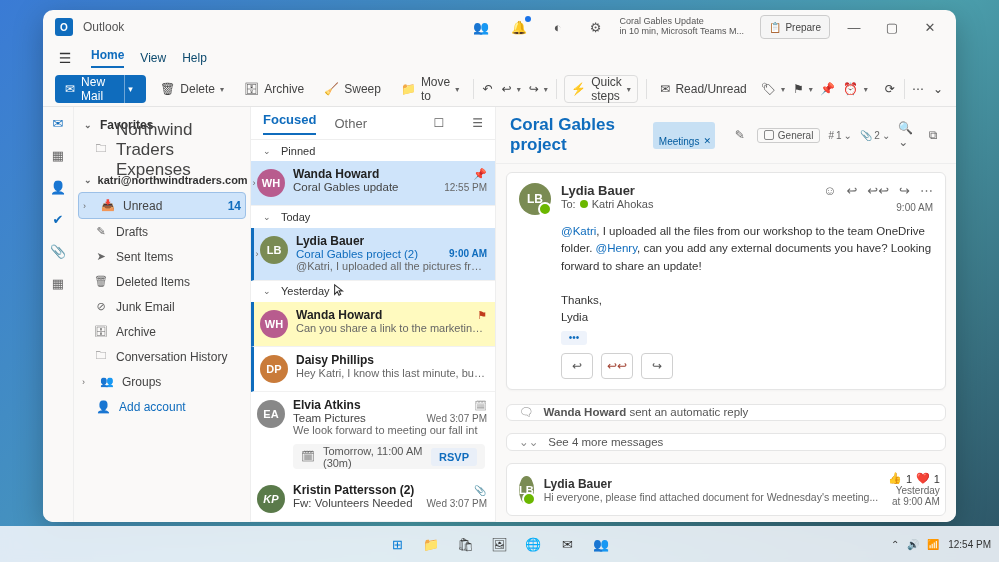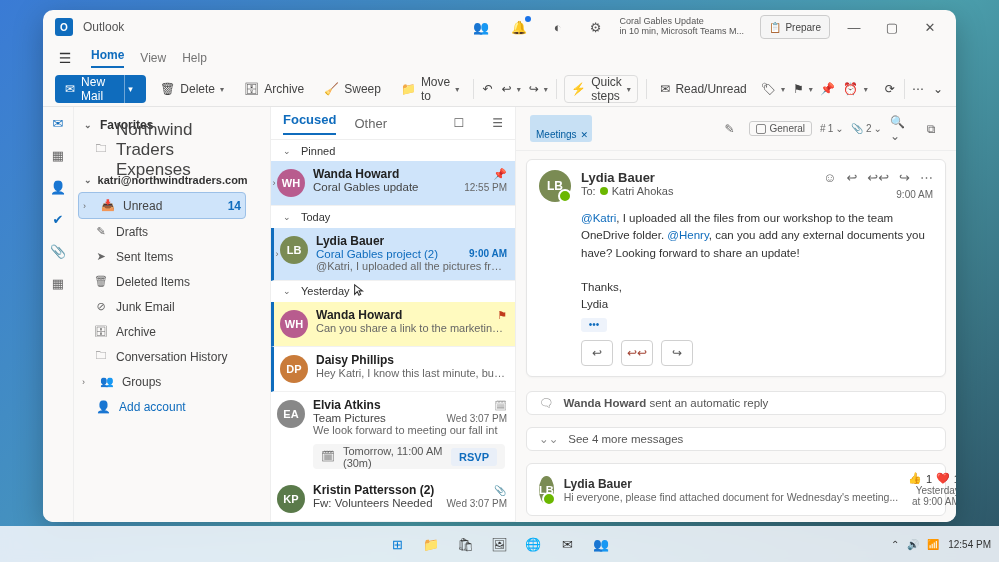--- a/index.html
+++ b/index.html
@@ -13,21 +13,21 @@
   .titlespacer{flex:1;}
   .ticon{width:28px;height:28px;display:flex;align-items:center;justify-content:center;color:#555;font-size:13px;border-radius:4px;}
   .badge{position:relative;}
   .badge::after{content:"";position:absolute;top:3px;right:3px;width:6px;height:6px;background:#1a73e8;border-radius:50%;}
   .reminder{font-size:9px;color:#555;line-height:1.1;text-align:left;margin-right:6px;}
   .prepbtn{height:22px;padding:0 8px;border:1px solid #ccc;background:#f5f5f5;border-radius:4px;font-size:10px;display:flex;align-items:center;gap:4px;color:#444;}
 
   
   .menurow{height:28px;display:flex;align-items:center;padding:0 12px;gap:16px;}
   .hamb{width:20px;text-align:center;color:#333;font-size:14px;}
-  .menu{font-size:12px;color:#737373;}
+  .menu{font-size:12px;color:#0c4a6e;}
   .menu.active{color:#0f6cbd;border-bottom:2px solid #0f6cbd;padding-bottom:4px;font-weight:600;}
 
   
   .ribbon{height:34px;display:flex;align-items:center;padding:0 12px;gap:8px;border-bottom:1px solid #e5e5e5;}
   .newmail{height:28px;background:#0f6cbd;color:#fff;border-radius:4px;padding:0 10px;display:flex;align-items:center;gap:6px;font-size:12px;}
   .newmail .envelope{display:inline-block;}
   .newmail .chev{width:18px;height:100%;display:flex;align-items:center;justify-content:center;border-left:1px solid rgba(255,255,255,0.4);margin-left:6px;font-size:9px;}
   .rbtn{height:26px;padding:0 6px;display:flex;align-items:center;gap:5px;font-size:12px;color:#444;border-radius:4px;}
   .rbtn .chev{font-size:8px;color:#666;}
   .rbtn.icon-only{width:26px;justify-content:center;padding:0;}
@@ -42,21 +42,21 @@
   .folders{width:168px;background:#faf9f8;padding:6px 4px;font-size:12px;color:#333;}
   .fsec{display:flex;align-items:center;gap:6px;height:24px;padding:0 6px;color:#333;font-weight:600;}
   .fchev{font-size:9px;color:#666;width:10px;}
   .fitem{display:flex;align-items:center;gap:8px;height:25px;padding:0 4px 0 16px;color:#444;border-radius:4px;}
   .fitem.sel{background:#cfe4fa;border:1px solid #9cc0e7;}
   .fitem .ico{width:14px;text-align:center;color:#666;font-size:11px;}
   .fitem .lbl{flex:1;}
   .fitem .cnt{color:#0f6cbd;font-weight:600;}
   .addacct{color:#0f6cbd;padding:6px 10px 6px 18px;display:flex;gap:8px;align-items:center;}
 
-  .msglist{width:244px;border-left:1px solid #eee;border-right:1px solid #eee;background:#fff;display:flex;flex-direction:column;overflow:hidden;margin-left:20px;}
+  .msglist{width:244px;border-left:1px solid #eee;border-right:1px solid #eee;background:#fff;display:flex;flex-direction:column;overflow:hidden;}
   .tabs{height:36px;border-bottom:1px solid #eee;display:flex;align-items:center;padding:0 12px;gap:18px;}
   .tab{font-size:13px;color:#666;}
   .tab.active{color:#0f6cbd;font-weight:600;border-bottom:2px solid #0f6cbd;padding-bottom:6px;}
   .tabs .spacer{flex:1;}
   .tabicon{color:#666;font-size:12px;}
 
   .msggroup{display:flex;align-items:center;gap:6px;height:24px;padding:0 12px;font-size:11px;color:#333;}
   .msggroup .chev{font-size:9px;color:#666;width:12px;}
   .msgrow{display:flex;gap:8px;padding:6px 8px 8px 6px;border-bottom:1px solid #f1f1f1;position:relative;}
   .msgrow .sidechev{position:absolute;left:-2px;top:50%;transform:translateY(-50%);font-size:9px;color:#666;width:10px;text-align:center;}
@@ -355,36 +355,37 @@
           </div>
           <div class="prev" data131-interactable="false">We look forward to meeting our fall int</div>
         </div>
       </div>
       <div class="rsvprow">
         <span>🗓</span>
         <span style="flex:1;">Tomorrow, 11:00 AM (30m)</span>
         <span class="rsvpbtn">RSVP</span>
       </div>
       <div class="msgrow">
-        <div class="avatar" style="background:#5a7a4a;">KP</div>
+        <div class="avatar" style="background:#5a7a4a;font-style:italic;">KP</div>
         <div class="msgbody">
           <div class="ln">
             <span class="sender">Kristin Pattersson (2)</span>
             <span style="font-size:10px;color:#888;">📎</span>
           </div>
           <div class="ln">
             <span class="subj">Fw: Volunteers Needed</span>
             <span class="date">Wed 3:07 PM</span>
           </div>
         </div>
       </div>
     </div>
 
     <div class="reading">
       <div class="rhead">
+        <span class="rtitle">Coral Gables project</span>
         <span class="tagchip">
           <span>Meetings</span>
           <span class="x">✕</span>
         </span>
         <div class="spacer"></div>
         <div class="rhicon">✎</div>
         <div class="chipcat">
           <span class="catdot"></span>
           <span>General</span>
         </div>

